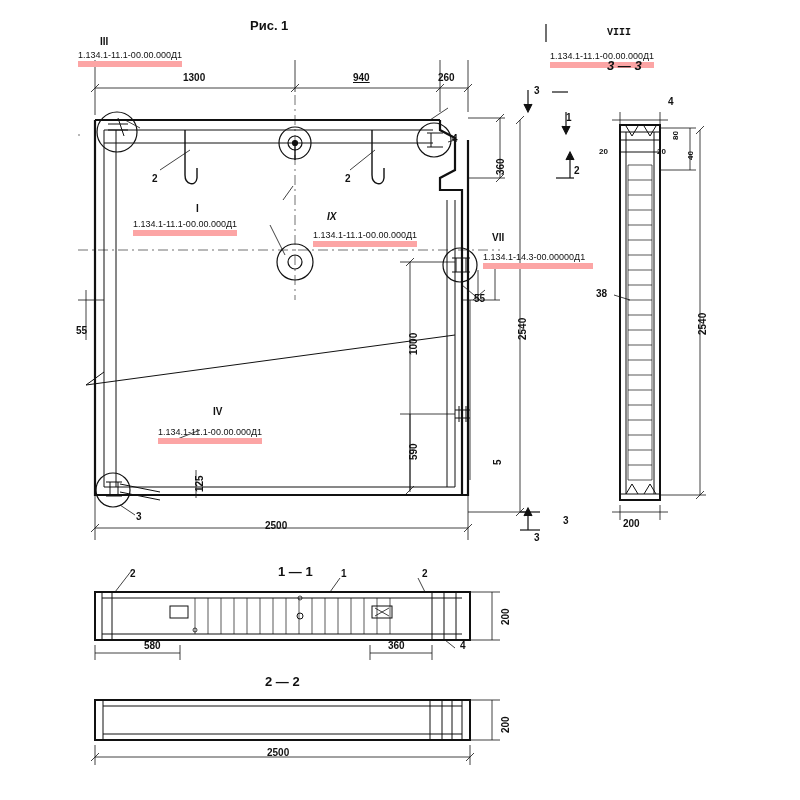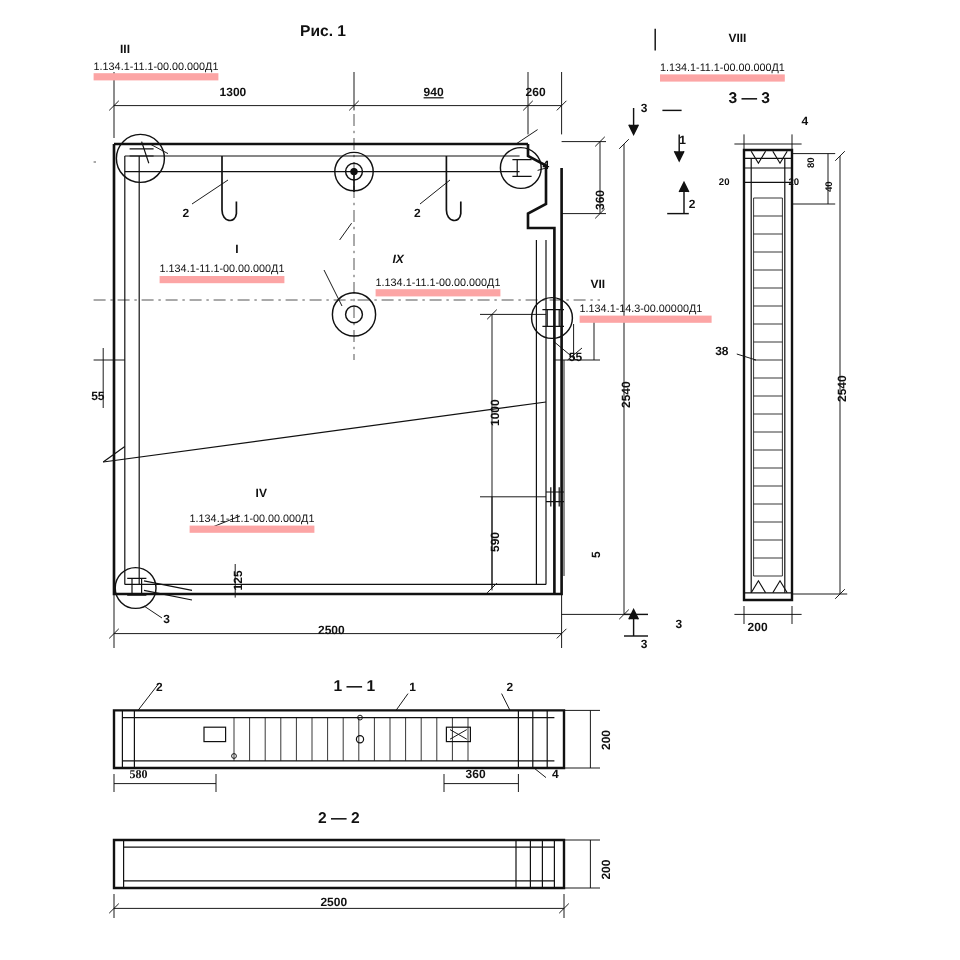--- a/index.html
+++ b/index.html
@@ -273,30 +273,30 @@
 
 <div class="lbl b" style="left:100px;top:36px;">III</div>
 <div class="lbl ul sm" style="left:78px;top:50px;">1.134.1-11.1-00.00.000Д1</div>
 
 <div class="lbl b" style="left:196px;top:203px;">I</div>
 <div class="lbl ul sm" style="left:133px;top:219px;">1.134.1-11.1-00.00.000Д1</div>
 
 <div class="lbl b" style="left:327px;top:211px;font-style:italic;">IX</div>
 <div class="lbl ul sm" style="left:313px;top:230px;">1.134.1-11.1-00.00.000Д1</div>
 
-<div class="lbl b" style="left:607px;top:27px;">VIII</div>
+<div class="lbl b" style="left:607px;top:27px;font-family:Liberation Mono, monospace;">VIII</div>
 <div class="lbl ul sm" style="left:550px;top:51px;">1.134.1-11.1-00.00.000Д1</div>
 
 <div class="lbl b" style="left:492px;top:232px;">VII</div>
 <div class="lbl ul sm" style="left:483px;top:252px;width:110px;">1.134.1-14.3-00.00000Д1</div>
 
 <div class="lbl b" style="left:213px;top:406px;">IV</div>
 <div class="lbl ul sm" style="left:158px;top:427px;">1.134.1-11.1-00.00.000Д1</div>
 
-<div class="lbl big" style="left:607px;top:76px;">3 — 3</div>
+<div class="lbl big" style="left:607px;top:60px;font-style:italic;">3 — 3</div>
 <div class="lbl big" style="left:240px;top:566px;margin-left:38px;">1 — 1</div>
 <div class="lbl big" style="left:265px;top:676px;">2 — 2</div>
 
 <div class="lbl b" style="left:183px;top:72px;">1300</div>
 <div class="lbl b" style="left:353px;top:72px;text-decoration:underline;">940</div>
 <div class="lbl b" style="left:438px;top:72px;">260</div>
 
 <div class="lbl b vert rot90" style="left:495px;top:175px;">360</div>
 <div class="lbl b vert rot90" style="left:517px;top:340px;">2540</div>
 
@@ -311,21 +311,21 @@
 <div class="lbl b" style="left:265px;top:520px;">2500</div>
 
 <div class="lbl b xs" style="left:599px;top:146px;">20</div>
 <div class="lbl b xs" style="left:657px;top:146px;">20</div>
 <div class="lbl b xs vert rot90" style="left:685px;top:160px;">40</div>
 <div class="lbl b xs vert rot90" style="left:670px;top:140px;">80</div>
 <div class="lbl b vert rot90" style="left:697px;top:335px;">2540</div>
 <div class="lbl b" style="left:623px;top:518px;">200</div>
 <div class="lbl b" style="left:596px;top:288px;">38</div>
 
-<div class="lbl b" style="left:108px;top:640px;font-family:Liberation Serif, serif;">580</div>
+<div class="lbl b" style="left:144px;top:640px;">580</div>
 <div class="lbl b" style="left:388px;top:640px;">360</div>
 <div class="lbl b vert rot90" style="left:500px;top:625px;">200</div>
 
 <div class="lbl b" style="left:267px;top:747px;">2500</div>
 <div class="lbl b vert rot90" style="left:500px;top:733px;">200</div>
 
 <div class="lbl b" style="left:152px;top:173px;">2</div>
 <div class="lbl b" style="left:345px;top:173px;">2</div>
 <div class="lbl b" style="left:130px;top:568px;">2</div>
 <div class="lbl b" style="left:422px;top:568px;">2</div>

